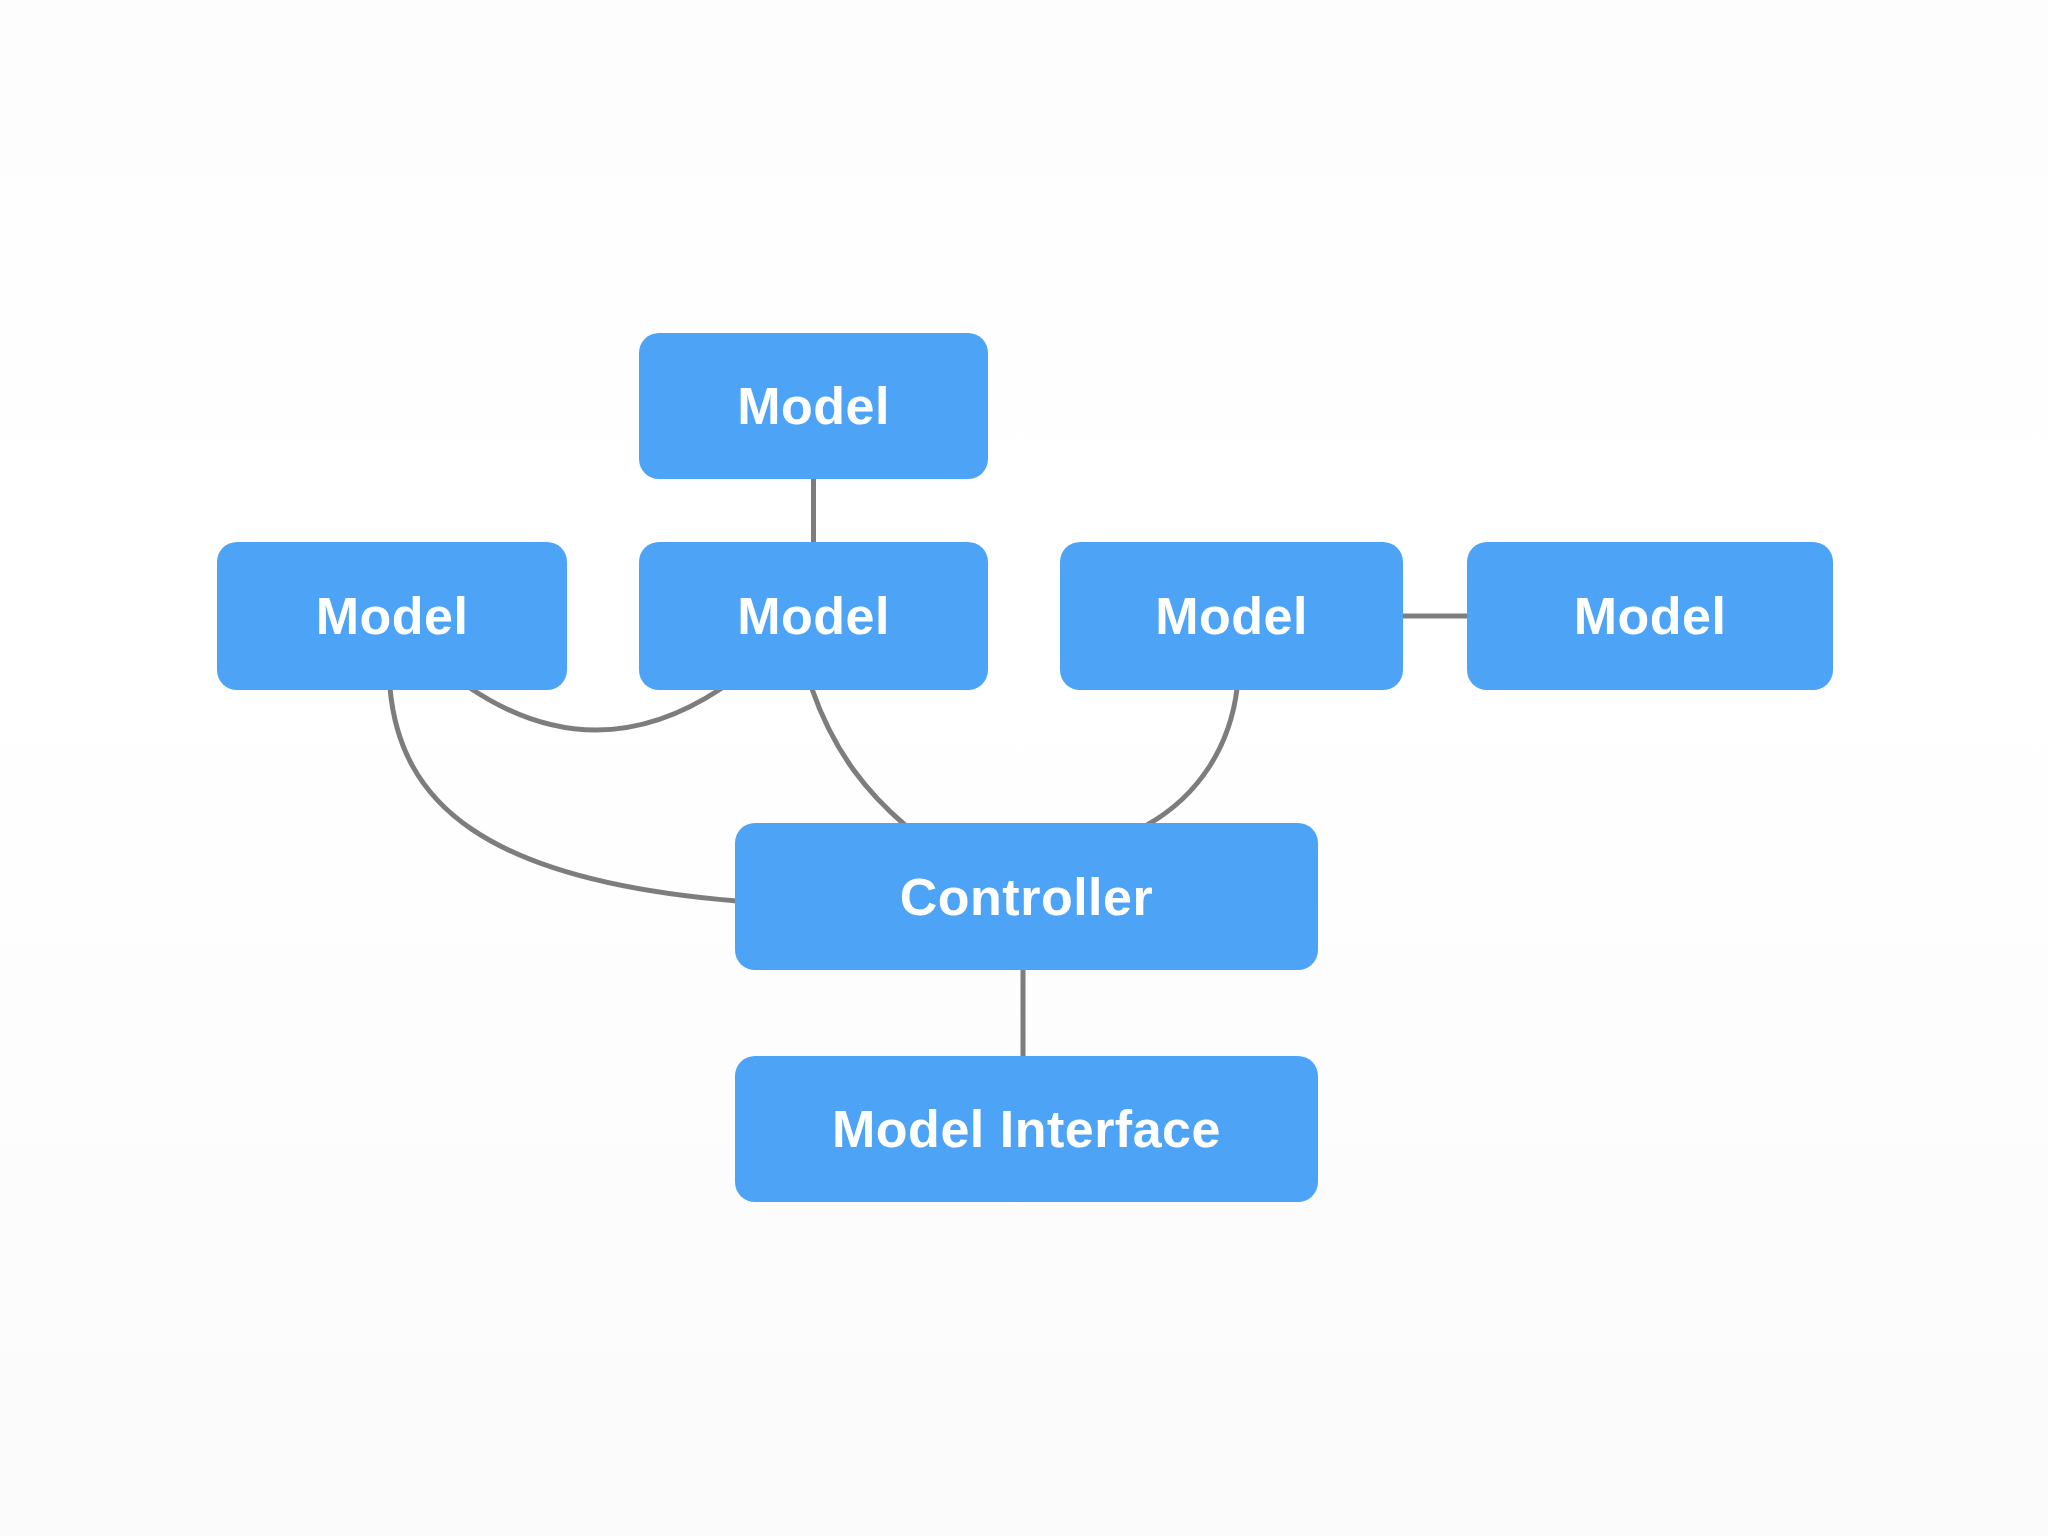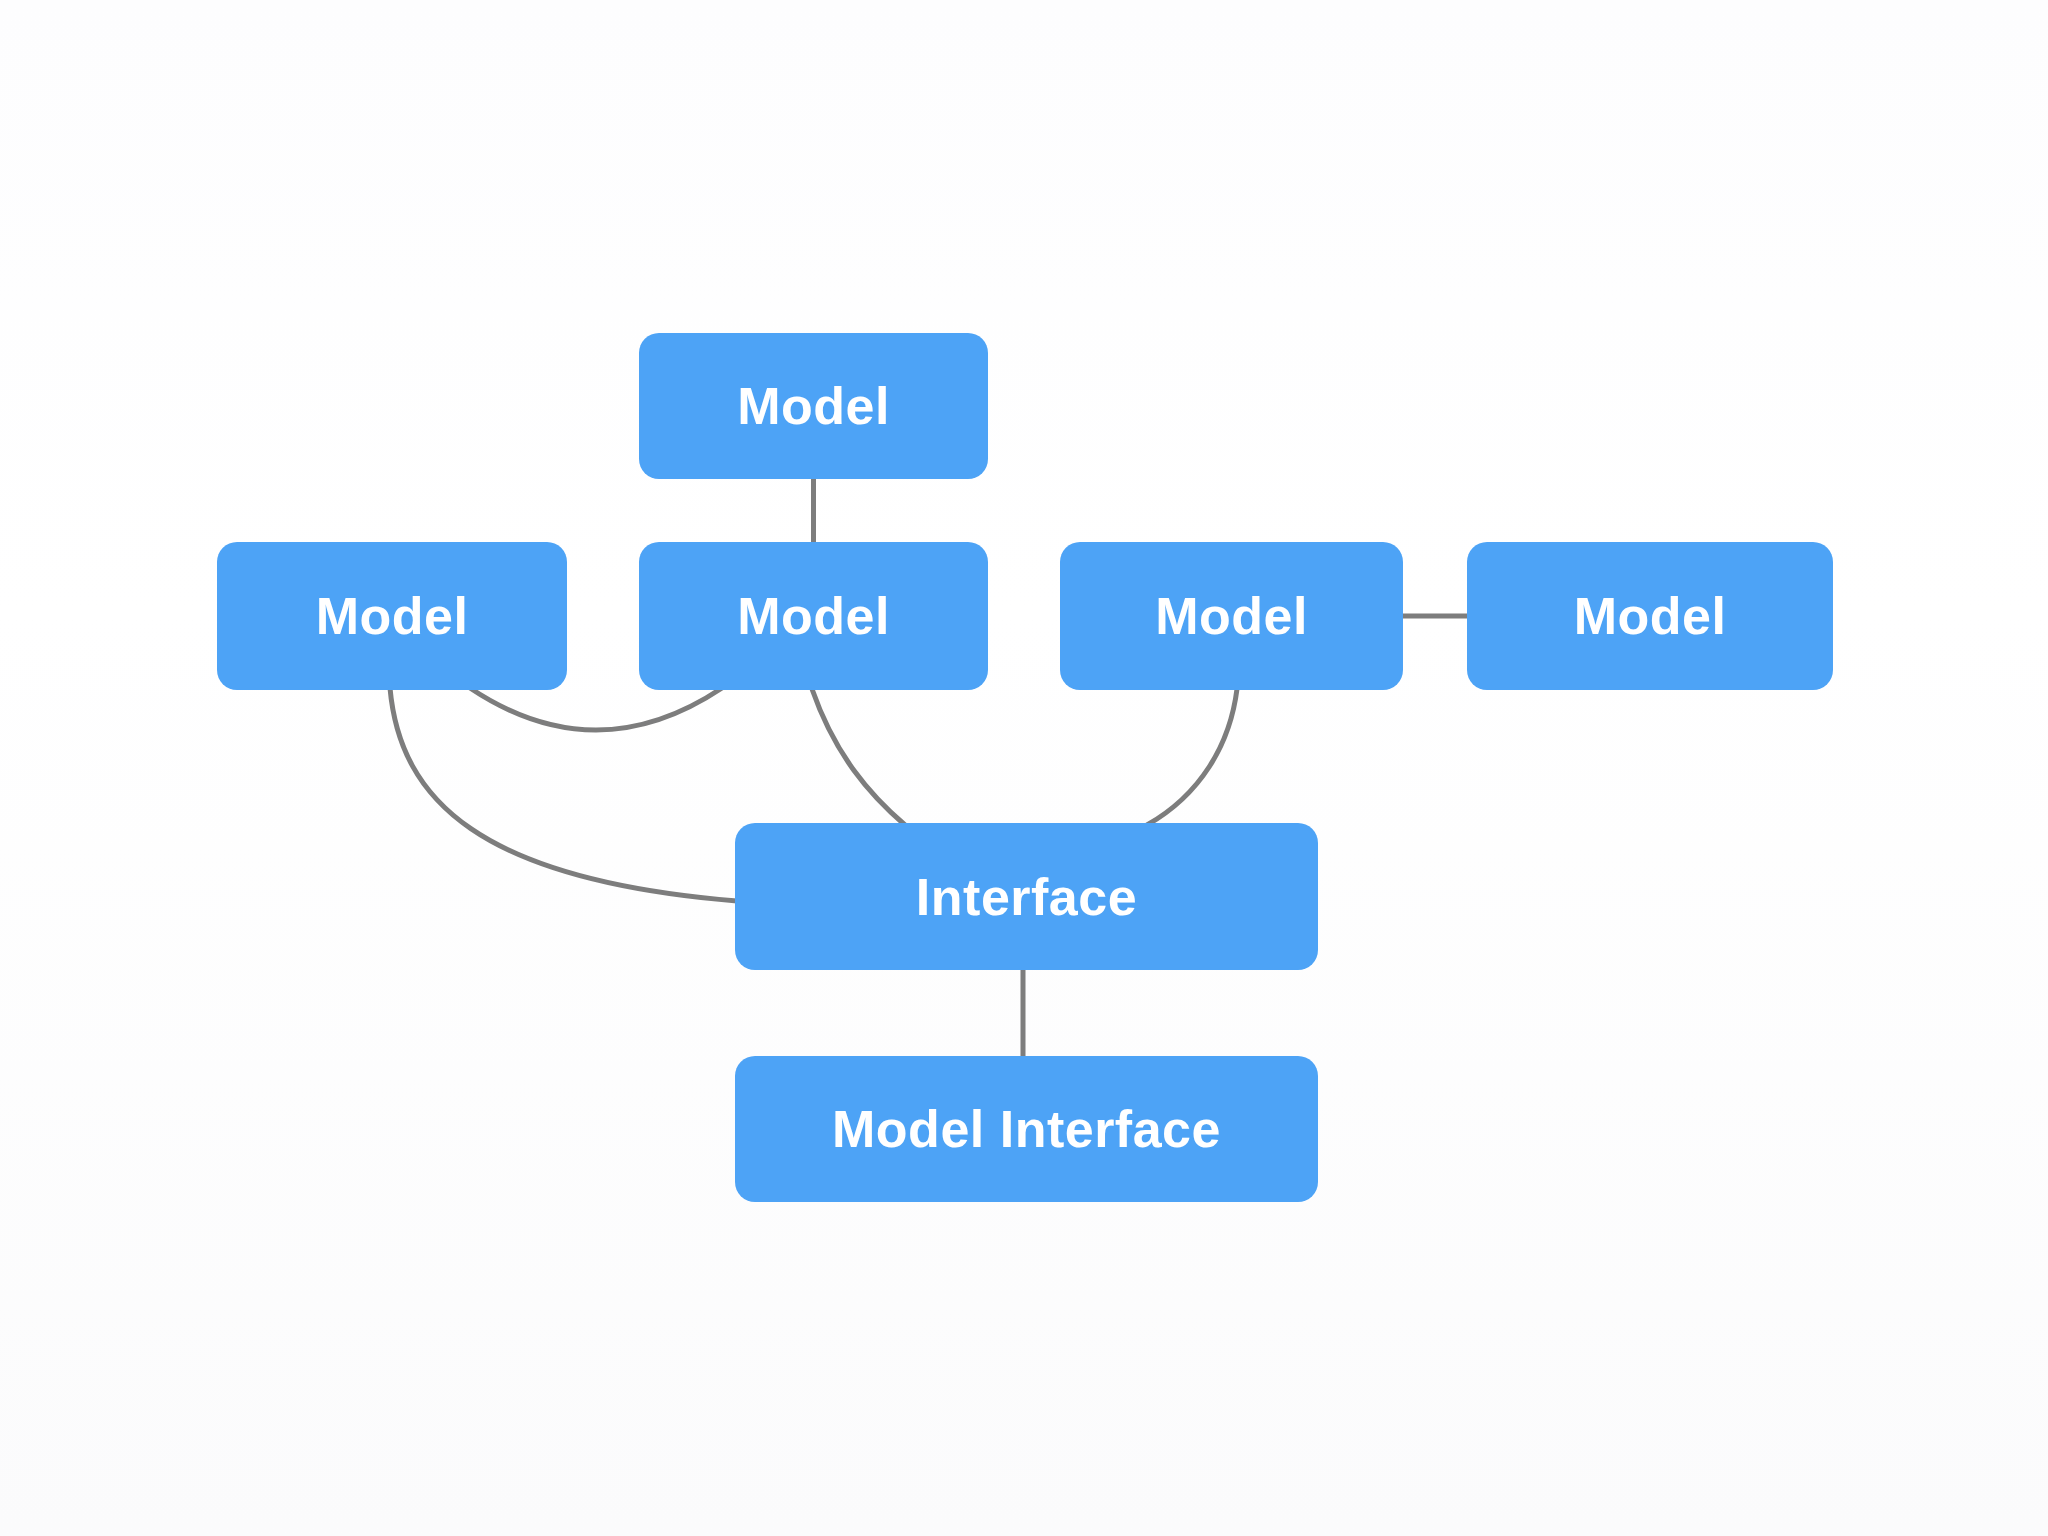--- a/index.html
+++ b/index.html
@@ -77,20 +77,20 @@
 
   <div class="node node-model-right">
     <span>Model</span>
   </div>
 
   <div class="node node-model-far-right">
     <span>Model</span>
   </div>
 
   <div class="node node-controller">
-    <span>Interface</span>
+    <span>Controller</span>
   </div>
 
   <div class="node node-user-interface">
     <span>Model Interface</span>
   </div>
 
 </div>
 
 </body></html>

